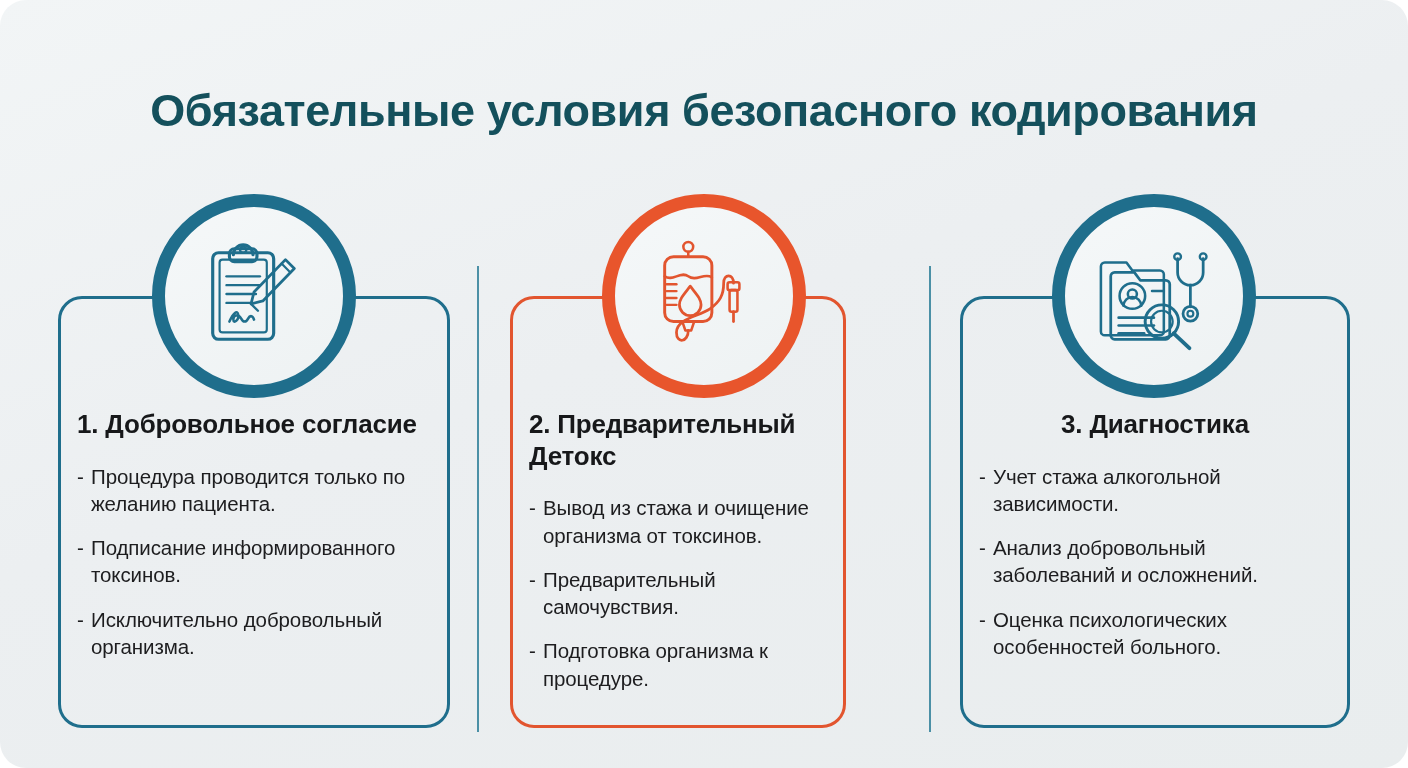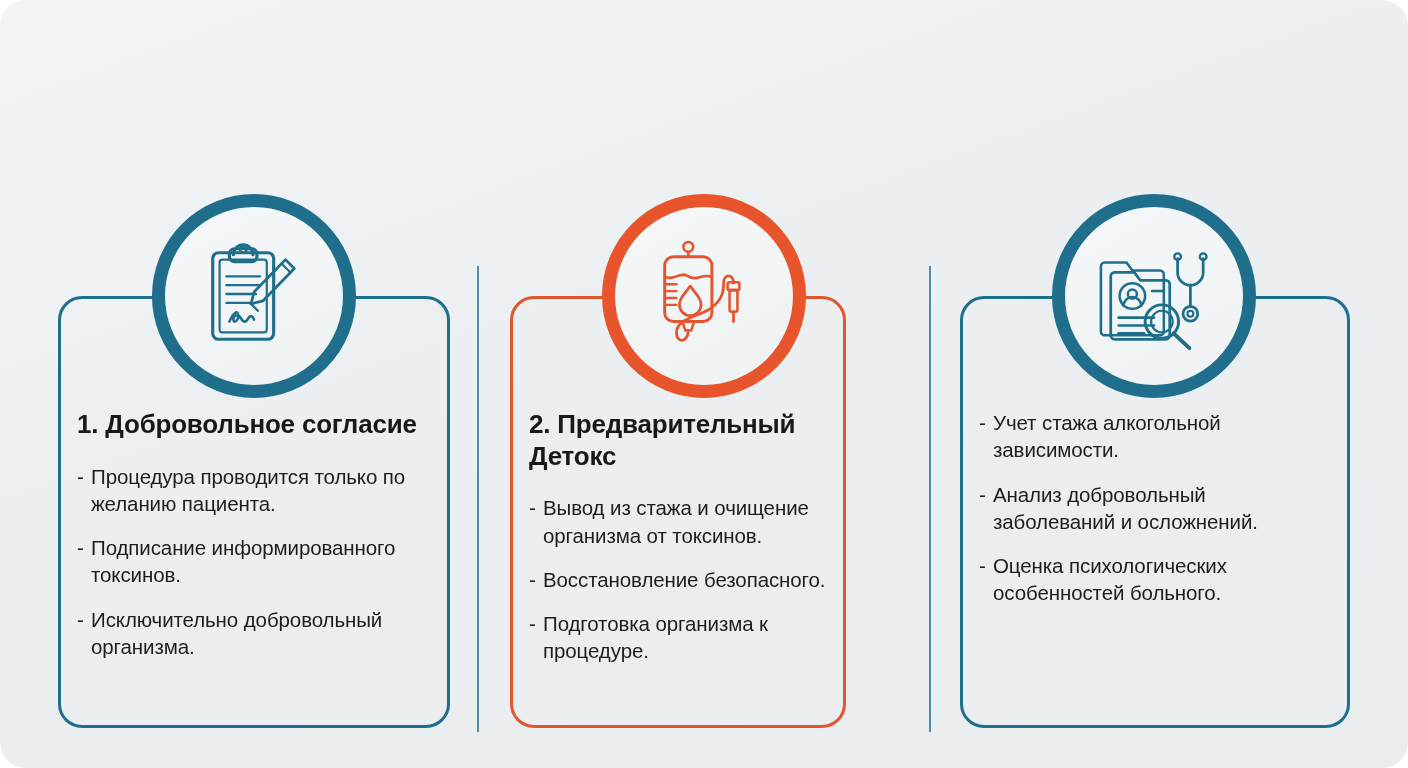--- a/index.html
+++ b/index.html
@@ -131,20 +131,21 @@
     inset: 0;
     pointer-events: none;
     border-radius: 26px;
   }
 </style>
 </head>
 <body>
 
 <div id="poster">
 
+  <h1 id="title">Обязательные условия безопасного кодирования</h1>
 
   <div class="divider" id="divider-1"></div>
   <div class="divider" id="divider-2"></div>
 
   <div class="card" id="card-1">
     <div class="card-inner">
       <div class="card-heading">1. Добровольное согласие</div>
       <ul class="bullets">
         <li class="bullet">
           <span class="bullet-dash">-</span>
@@ -165,32 +166,33 @@
   <div class="card" id="card-2">
     <div class="card-inner">
       <div class="card-heading">2. Предварительный Детокс</div>
       <ul class="bullets">
         <li class="bullet">
           <span class="bullet-dash">-</span>
           <span class="bullet-text">Вывод из стажа и очищение организма от токсинов.</span>
         </li>
         <li class="bullet">
           <span class="bullet-dash">-</span>
-          <span class="bullet-text">Восстановление безопасного.</span>
+          <span class="bullet-text">Предварительный самочувствия.</span>
         </li>
         <li class="bullet">
           <span class="bullet-dash">-</span>
           <span class="bullet-text">Подготовка организма к процедуре.</span>
         </li>
       </ul>
     </div>
   </div>
 
   <div class="card" id="card-3">
     <div class="card-inner">
+      <div class="card-heading">3. Диагностика</div>
       <ul class="bullets">
         <li class="bullet">
           <span class="bullet-dash">-</span>
           <span class="bullet-text">Учет стажа алкогольной зависимости.</span>
         </li>
         <li class="bullet">
           <span class="bullet-dash">-</span>
           <span class="bullet-text">Анализ добровольный заболеваний и осложнений.</span>
         </li>
         <li class="bullet">

